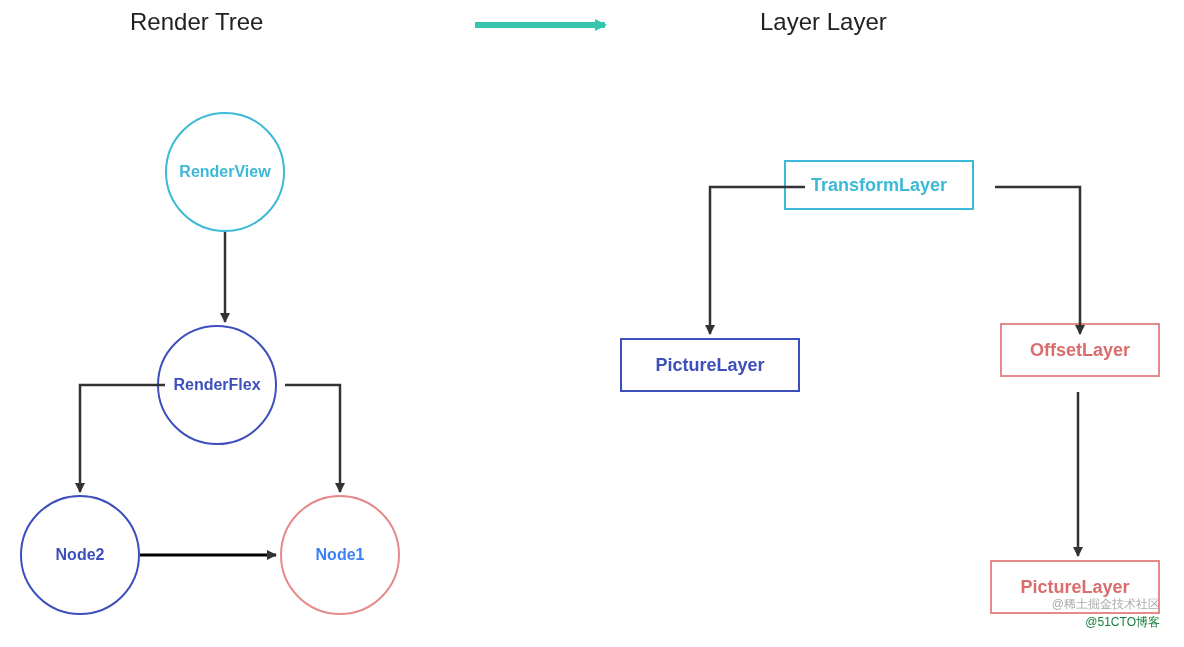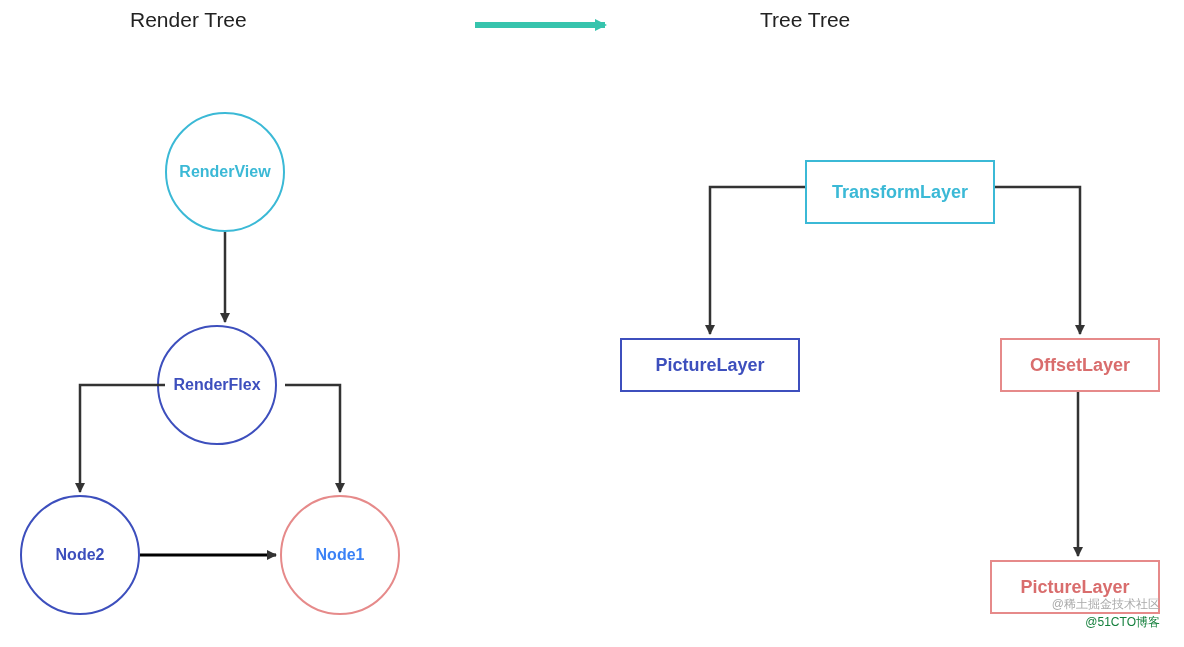--- a/index.html
+++ b/index.html
@@ -1,41 +1,41 @@
 <!DOCTYPE html>
 <html><head>
 <meta charset="utf-8">
 <style>
   html,body{margin:0;padding:0;width:1184px;height:647px;font-family:"Segoe UI","Microsoft YaHei",Arial,sans-serif;background:#fff;position:relative;overflow:hidden}
-  .title{position:absolute;font-size:21px;color:#222}
+  .title{position:absolute;font-size:24px;color:#222}
   .circle{position:absolute;border:2px solid;border-radius:50%;display:flex;align-items:center;justify-content:center;font-weight:600;font-size:16px;background:#fff;box-sizing:border-box}
   .rect{position:absolute;border:2px solid;display:flex;align-items:center;justify-content:center;font-weight:600;font-size:18px;background:#fff;box-sizing:border-box}
   .c-cyan{border-color:#3bb9d6;color:#3bb9d6}
   .c-blue{border-color:#3d4fbd;color:#3d4fbd}
   .c-pink{border-color:#e68a8a;color:#3b82f6}
   .r-cyan{border-color:#3bb9d6;color:#3bb9d6}
   .r-blue{border-color:#3d4fbd;color:#3d4fbd}
   .r-pink{border-color:#e68a8a;color:#d96d6d}
   svg.lines{position:absolute;left:0;top:0;width:1184px;height:647px;pointer-events:none}
   .watermark{position:absolute;right:24px;font-size:12px;color:#aaa}
 </style>
 </head>
 <body>
 
 <div class="title" style="left:130px;top:8px">Render Tree</div>
-<div class="title" style="left:760px;top:8px">Tree Tree</div>
+<div class="title" style="left:760px;top:8px">Layer Layer</div>
 
 <div class="circle c-cyan" style="left:165px;top:112px;width:120px;height:120px">RenderView</div>
 <div class="circle c-blue" style="left:157px;top:325px;width:120px;height:120px">RenderFlex</div>
 <div class="circle c-blue" style="left:20px;top:495px;width:120px;height:120px">Node2</div>
 <div class="circle c-pink" style="left:280px;top:495px;width:120px;height:120px">Node1</div>
 
-<div class="rect r-cyan" style="left:805px;top:160px;width:190px;height:64px">TransformLayer</div>
+<div class="rect r-cyan" style="left:784px;top:160px;width:190px;height:50px">TransformLayer</div>
 <div class="rect r-blue" style="left:620px;top:338px;width:180px;height:54px">PictureLayer</div>
-<div class="rect r-pink" style="left:1000px;top:338px;width:160px;height:54px">OffsetLayer</div>
+<div class="rect r-pink" style="left:1000px;top:323px;width:160px;height:54px">OffsetLayer</div>
 <div class="rect r-pink" style="left:990px;top:560px;width:170px;height:54px">PictureLayer</div>
 
 <div class="watermark" style="bottom:34px">@稀土掘金技术社区</div>
 <div class="watermark" style="bottom:16px;color:#15803d">@51CTO博客</div>
 
 <svg class="lines">
   <defs>
     <marker id="ah-dark" markerWidth="12" markerHeight="12" refX="9" refY="5" orient="auto" markerUnits="userSpaceOnUse">
       <path d="M0,0 L10,5 L0,10 Z" fill="#333333"></path>
     </marker>

